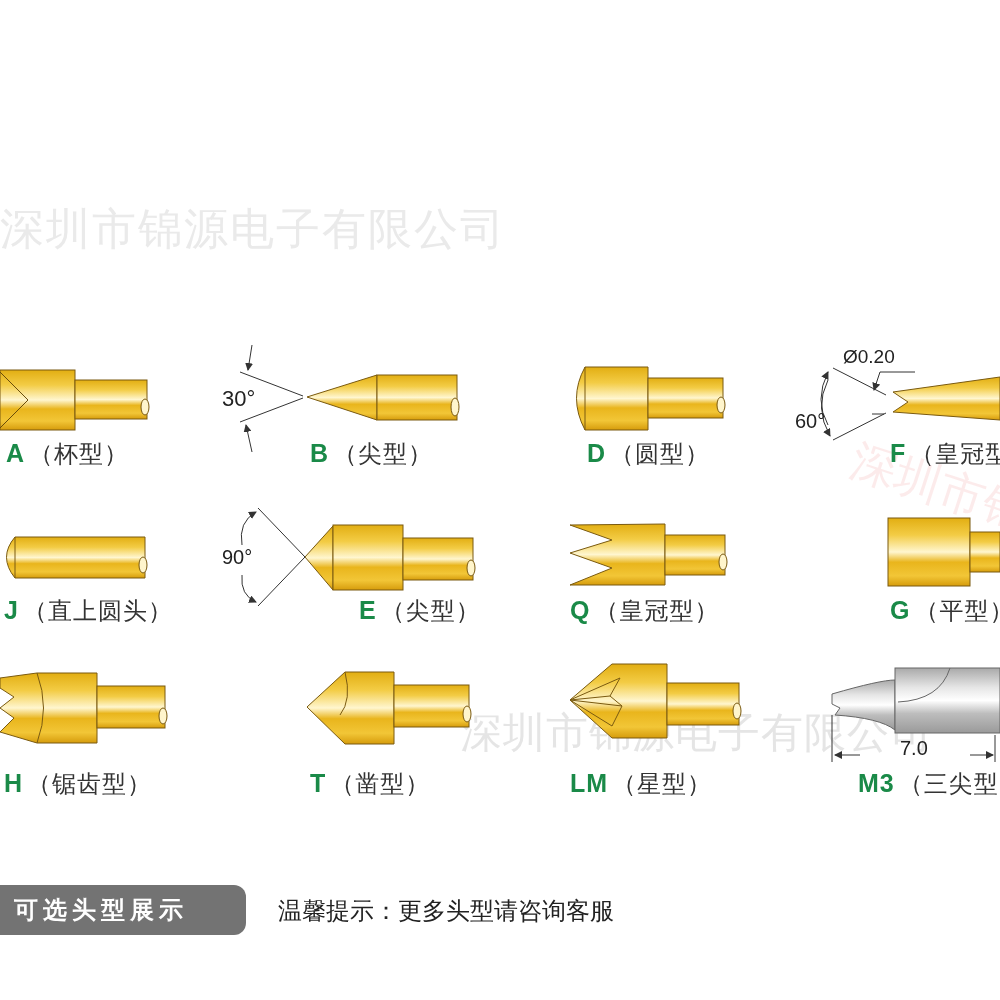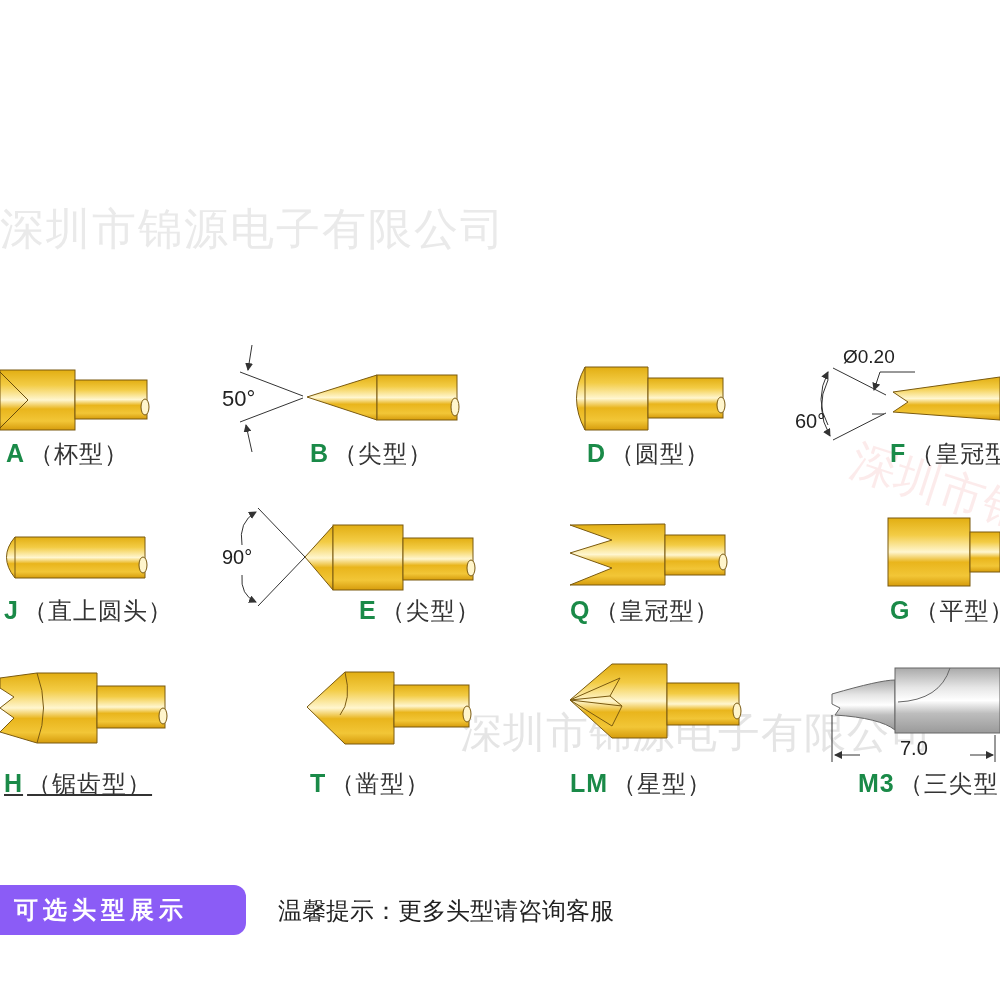--- a/index.html
+++ b/index.html
@@ -8,21 +8,21 @@
   .abs { position:absolute; }
   .wm-top { left:0; top:200px; font-size:44px; color:#eaeaea; letter-spacing:2px; white-space:nowrap;
             font-family:"DejaVu Sans", sans-serif; }
   .wm-red { left:860px; top:430px; font-size:46px; color:rgba(230,60,60,0.10); white-space:nowrap;
             transform:rotate(18deg); transform-origin:0 0; font-family:"DejaVu Serif", serif; left:862px; }
   .wm-mid { left:460px; top:705px; font-size:42px; color:rgba(160,160,160,0.28); white-space:nowrap;
             letter-spacing:1px; }
   .label { font-size:24px; color:#333; white-space:nowrap; letter-spacing:1px; }
   .label .code { color:#1a8a48; font-family:"Liberation Sans", sans-serif; font-weight:bold; font-size:25px; margin-right:4px; }
   svg { position:absolute; left:0; top:0; }
-  .badge { left:0; top:885px; width:246px; height:50px; background:#8b5cf6; border-radius:0 12px 12px 0;
+  .badge { left:0; top:885px; width:246px; height:50px; background:#737373; border-radius:0 12px 12px 0;
            color:#fff; font-size:24px; font-weight:bold; letter-spacing:5px; line-height:50px; padding-left:14px; box-sizing:border-box; }
   .tip { left:278px; top:895px; font-size:24px; color:#222; white-space:nowrap; }
   .dim { font-family:"Liberation Sans", sans-serif; color:#222; }
 </style>
 </head>
 <body>
 
 <div class="abs wm-top">深圳市锦源电子有限公司</div>
 <div class="abs wm-red">深圳市锦源电子有限公司</div>
 <div class="abs wm-mid">深圳市锦源电子有限公司</div>
@@ -137,35 +137,35 @@
     <path d="M832,694 Q880,680 895,680 L895,730 Q880,718 835,715 L840,708 L832,704 Z" fill="url(#silver)"></path>
     <rect x="895" y="668" width="105" height="65" fill="url(#silver)"></rect>
     <path d="M950,668 Q940,700 898,702" fill="none"></path>
     <line x1="832" y1="715" x2="832" y2="762" stroke="#333"></line>
     <line x1="995" y1="735" x2="995" y2="762" stroke="#333"></line>
     <line x1="860" y1="755" x2="835" y2="755" stroke="#333" marker-end="url(#arr)"></line>
     <line x1="970" y1="755" x2="993" y2="755" stroke="#333" marker-end="url(#arr)"></line>
   </g>
 </svg>
 
-<div class="abs dim" style="left:222px;top:386px;font-size:22px;">50°</div>
+<div class="abs dim" style="left:222px;top:386px;font-size:22px;">30°</div>
 <div class="abs dim" style="left:795px;top:394px;font-size:20px;margin-top:16px;">60°</div>
 <div class="abs dim" style="left:843px;top:346px;font-size:19px;">Ø0.20</div>
 <div class="abs dim" style="left:222px;top:546px;font-size:20px;">90°</div>
 <div class="abs dim" style="left:900px;top:737px;font-size:20px;">7.0</div>
 
 <div class="abs label" style="left:6px;top:438px;"><span class="code">A</span><span>（杯型）</span></div>
 <div class="abs label" style="left:310px;top:438px;"><span class="code">B</span><span>（尖型）</span></div>
 <div class="abs label" style="left:575px;top:438px;margin-left:12px;"><span class="code">D</span><span>（圆型）</span></div>
 <div class="abs label" style="left:890px;top:438px;"><span class="code">F</span><span>（皇冠型）</span></div>
 
 <div class="abs label" style="left:4px;top:595px;"><span class="code">J</span><span>（直上圆头）</span></div>
 <div class="abs label" style="left:312px;top:595px;margin-left:47px;"><span class="code">E</span><span>（尖型）</span></div>
 <div class="abs label" style="left:570px;top:595px;"><span class="code">Q</span><span>（皇冠型）</span></div>
 <div class="abs label" style="left:890px;top:595px;"><span class="code">G</span><span>（平型）</span></div>
 
-<div class="abs label" style="left:4px;top:768px;text-decoration:underline;"><span class="code">H</span><span>（锯齿型）</span></div>
+<div class="abs label" style="left:4px;top:768px;"><span class="code">H</span><span>（锯齿型）</span></div>
 <div class="abs label" style="left:310px;top:768px;"><span class="code">T</span><span>（凿型）</span></div>
 <div class="abs label" style="left:570px;top:768px;"><span class="code">LM</span><span>（星型）</span></div>
 <div class="abs label" style="left:858px;top:768px;"><span class="code">M3</span><span>（三尖型）</span></div>
 
 <div class="abs badge">可选头型展示</div>
 <div class="abs tip">温馨提示：更多头型请咨询客服</div>
 
 </body></html>

